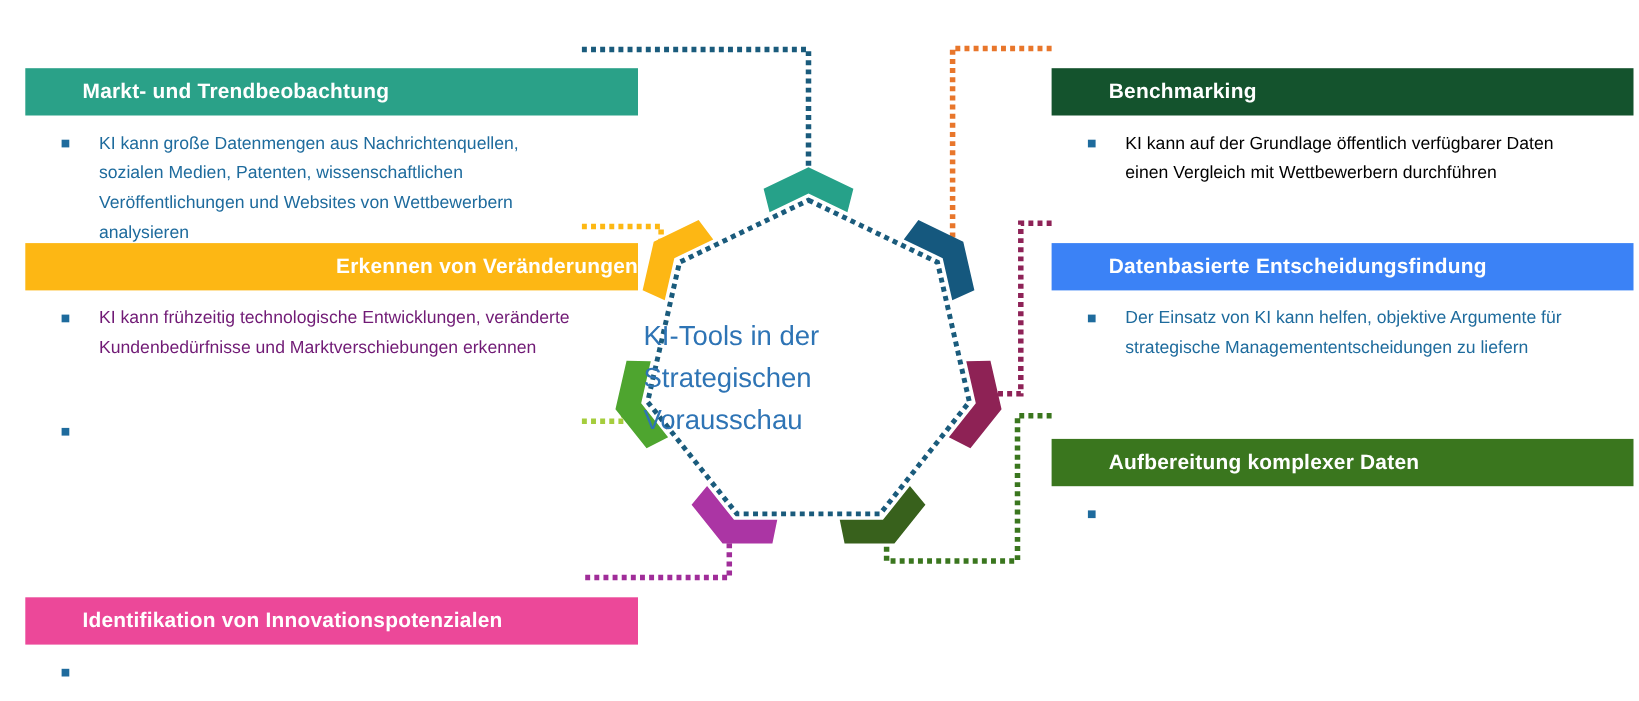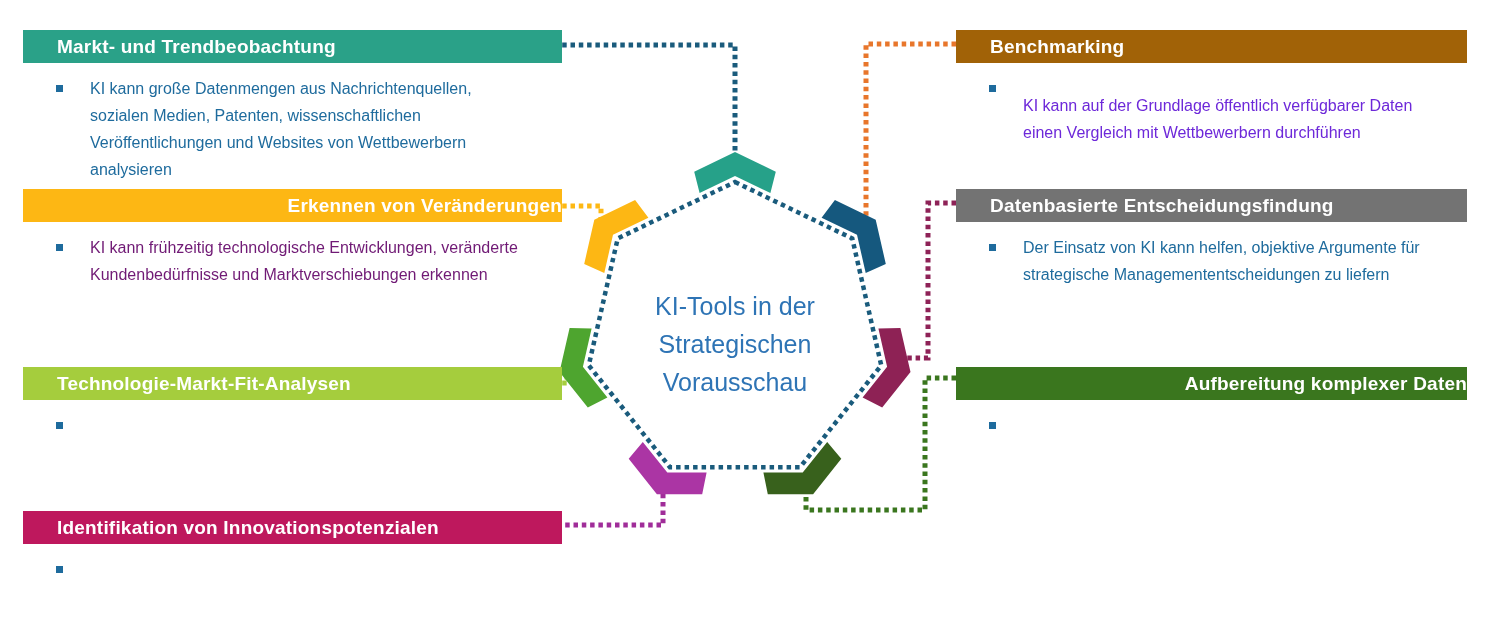--- a/index.html
+++ b/index.html
@@ -4,34 +4,34 @@
 <style>
   html,body{margin:0;padding:0;background:#ffffff;}
   .stage{
     position:relative;width:1490px;height:637px;overflow:hidden;background:#ffffff;
     font-family:"Liberation Sans", sans-serif;
   }
   .stage svg{position:absolute;left:0;top:0;}
   .card{position:absolute;left:23px;}
   .card.right{left:956px;}
   .hdr{
-    height:33px;width:505px;display:flex;align-items:center;
-    padding-left:34px;box-sizing:content-box;
-    color:#ffffff;font-weight:bold;font-size:19px;letter-spacing:.2px;
+    height:43px;width:505px;display:flex;align-items:center;
+    padding-left:52px;box-sizing:content-box;
+    color:#ffffff;font-weight:bold;font-size:19px;letter-spacing:.2px;margin-top:32px;
   }
   .card.right .hdr{width:477px;}
   .body{
     display:flex;gap:27px;margin-top:12px;padding-left:33px;
     font-size:16px;line-height:27px;
   }
   .sq{width:7px;height:7px;margin-top:10px;flex-shrink:0;}
   .btxt{white-space:pre-line;}
   .center-label{
     position:absolute;left:585px;top:287px;width:300px;
-    text-align:center;font-size:25px;line-height:38px;
+    text-align:left;font-size:25px;line-height:38px;
     white-space:pre-line;
   }
 </style>
 </head>
 <body>
 
 <div class="stage">
 
   <svg id="diagram" width="1490" height="637" viewBox="0 0 1490 637">
     <g id="connectors">
@@ -73,61 +73,58 @@
       <span>Erkennen von Veränderungen</span>
     </div>
     <div class="body" style="width:640px">
       <span class="sq" style="background-color: rgb(30, 107, 157);"></span>
       <div class="btxt" style="color: #701a75;">KI kann frühzeitig technologische Entwicklungen, veränderte
 Kundenbedürfnisse und Marktverschiebungen erkennen</div>
     </div>
   </div>
 
   <div class="card" style="top:367px">
-    <div class="hdr" style="background-color: rgb(165, 205, 61);">
-      <span>Technologie-Markt-Fit-Analysen</span>
-    </div>
     <div class="body" style="width:640px">
       <span class="sq" style="background-color: rgb(30, 107, 157);"></span>
     </div>
   </div>
 
   <div class="card" style="top:511px">
-    <div class="hdr" style="background-color: #be185d;">
+    <div class="hdr" style="background-color: #ec4899;">
       <span>Identifikation von Innovationspotenzialen</span>
     </div>
     <div class="body" style="width:660px">
       <span class="sq" style="background-color: rgb(30, 107, 157);"></span>
     </div>
   </div>
 
   <div class="card right" style="top:30px">
-    <div class="hdr" style="background-color: #a16207;">
+    <div class="hdr" style="background-color: #14532d;">
       <span>Benchmarking</span>
     </div>
     <div class="body" style="width:500px">
       <span class="sq" style="background-color: rgb(30, 107, 157);"></span>
-      <div class="btxt" style="color: #6d28d9; margin-top: 17px;">KI kann auf der Grundlage öffentlich verfügbarer Daten
+      <div class="btxt" style="color: #000000;">KI kann auf der Grundlage öffentlich verfügbarer Daten
 einen Vergleich mit Wettbewerbern durchführen</div>
     </div>
   </div>
 
   <div class="card right" style="top:189px">
-    <div class="hdr" style="background-color: #737373; align-items: center;">
+    <div class="hdr" style="background-color: #3b82f6; align-items: center;">
       <span>Datenbasierte Entscheidungsfindung</span>
     </div>
     <div class="body" style="width:500px">
       <span class="sq" style="background-color: rgb(30, 107, 157);"></span>
       <div class="btxt" style="color: rgb(30, 107, 157);">Der Einsatz von KI kann helfen, objektive Argumente für
 strategische Managemententscheidungen zu liefern</div>
     </div>
   </div>
 
   <div class="card right" style="top:367px">
-    <div class="hdr" style="background-color: rgb(58, 118, 30); justify-content: flex-end;">
+    <div class="hdr" style="background-color: rgb(58, 118, 30);">
       <span>Aufbereitung komplexer Daten</span>
     </div>
     <div class="body" style="width:510px">
       <span class="sq" style="background-color: rgb(30, 107, 157);"></span>
     </div>
   </div>
 
   <div class="center-label" style="color: rgb(46, 116, 181);">KI-Tools in der
 Strategischen
 Vorausschau</div>

